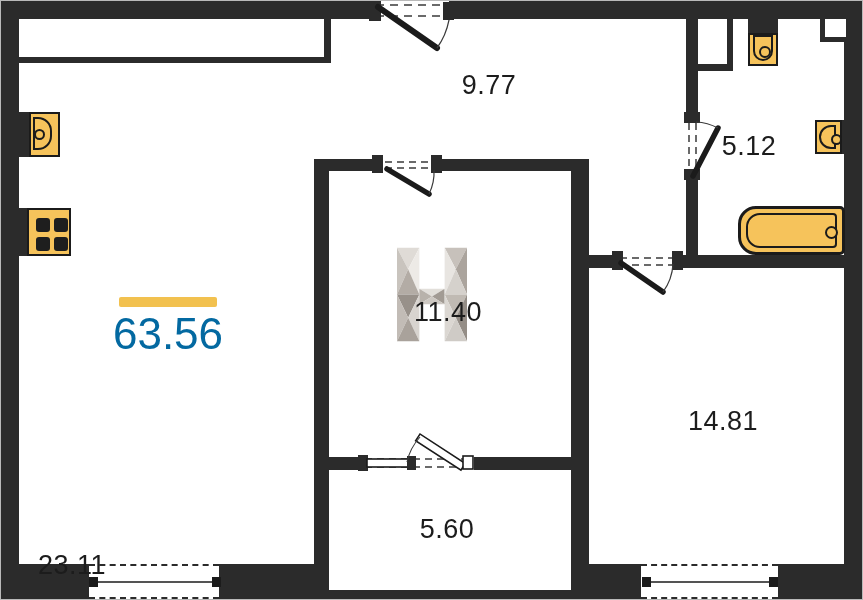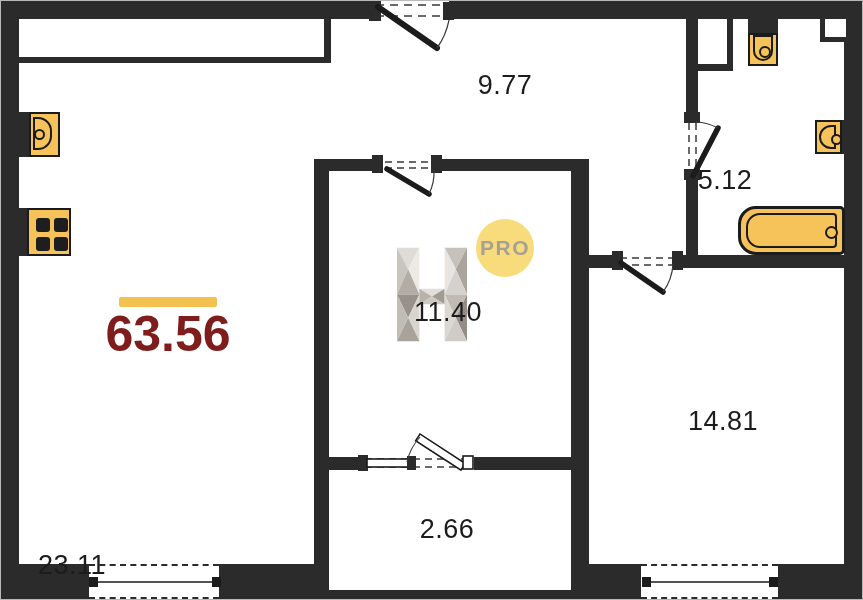--- a/index.html
+++ b/index.html
@@ -1,20 +1,20 @@
 <!DOCTYPE html>
 <html><head>
 <meta charset="utf-8">
 <style>
   html,body{margin:0;padding:0;background:#fff;font-family:"Liberation Sans",sans-serif;}
   #stage{position:relative;width:861px;height:598px;background:#ffffff;border:1px solid #b9b9b9;overflow:hidden;}
   .abs{position:absolute;}
   .wall{position:absolute;background:#2b2b2b;}
   .room-label{position:absolute;transform:translate(-50%,-50%);font-size:27px;color:#1c1c1c;letter-spacing:.5px;white-space:nowrap;z-index:6;}
-  .total-label{position:absolute;transform:translate(-50%,-50%);font-size:50px;font-weight:700;color:#7f1d1d;z-index:6;}
+  .total-label{position:absolute;transform:translate(-50%,-50%);font-size:44px;font-weight:400;color:#0369a1;z-index:6;}
   .accent-bar{position:absolute;background:#f2c14f;border-radius:2px;z-index:5;}
   .win{position:absolute;background:#ffffff;border-top:2px dashed #2b2b2b;border-bottom:2px dashed #2b2b2b;box-sizing:border-box;z-index:3;}
   .thinbox{position:absolute;background:#ffffff;box-sizing:border-box;z-index:2;}
   .fix{position:absolute;background:#f6c35b;border:2px solid #1b1b1b;box-sizing:border-box;z-index:4;}
   .fix-inner{position:absolute;border:2px solid #1b1b1b;box-sizing:border-box;}
   .dot{position:absolute;border:2px solid #1b1b1b;border-radius:50%;background:#f6c35b;}
   .burner{position:absolute;width:14px;height:14px;background:#1e1e1e;border-radius:3px;}
   .badge{position:absolute;width:58px;height:58px;border-radius:50%;background:#f8db7b;z-index:5;
          display:flex;align-items:center;justify-content:center;
          font-size:21px;font-weight:700;letter-spacing:1.5px;color:#a6a097;}
@@ -166,25 +166,24 @@
       <polygon points="49,0 72,0 60.5,22" fill="#c7c1bb"></polygon>
       <polygon points="49,0 60.5,22 49,48" fill="#e8e5e1"></polygon>
       <polygon points="72,0 72,48 60.5,22" fill="#aba49d"></polygon>
       <polygon points="49,48 60.5,22 72,48" fill="#d5d1cc"></polygon>
       <polygon points="49,48 72,48 60.5,72" fill="#c0bab3"></polygon>
       <polygon points="49,48 60.5,72 49,96" fill="#dbd7d2"></polygon>
       <polygon points="72,48 72,96 60.5,72" fill="#948d86"></polygon>
       <polygon points="49,96 60.5,72 72,96" fill="#cfcbc6"></polygon>
     </g>
   </svg>
-  <div class="badge" style="left:475px;top:218px;">PRO</div>
 
   <div class="accent-bar" style="left:118px;top:296px;width:98px;height:10px;"></div>
   <div class="total-label" style="left:167px;top:333px;">63.56</div>
 
   <div class="room-label" style="left:71px;top:533px;margin-top:31px;">23.11</div>
-  <div class="room-label" style="left:488px;top:84px;margin-left:16px;">9.77</div>
-  <div class="room-label" style="left:724px;top:145px;margin-top:34px;">5.12</div>
+  <div class="room-label" style="left:488px;top:84px;">9.77</div>
+  <div class="room-label" style="left:748px;top:145px;">5.12</div>
   <div class="room-label" style="left:447px;top:311px;">11.40</div>
   <div class="room-label" style="left:722px;top:420px;">14.81</div>
-  <div class="room-label" style="left:446px;top:528px;">2.66</div>
+  <div class="room-label" style="left:446px;top:528px;">5.60</div>
 
 </div>
 
 </body></html>

